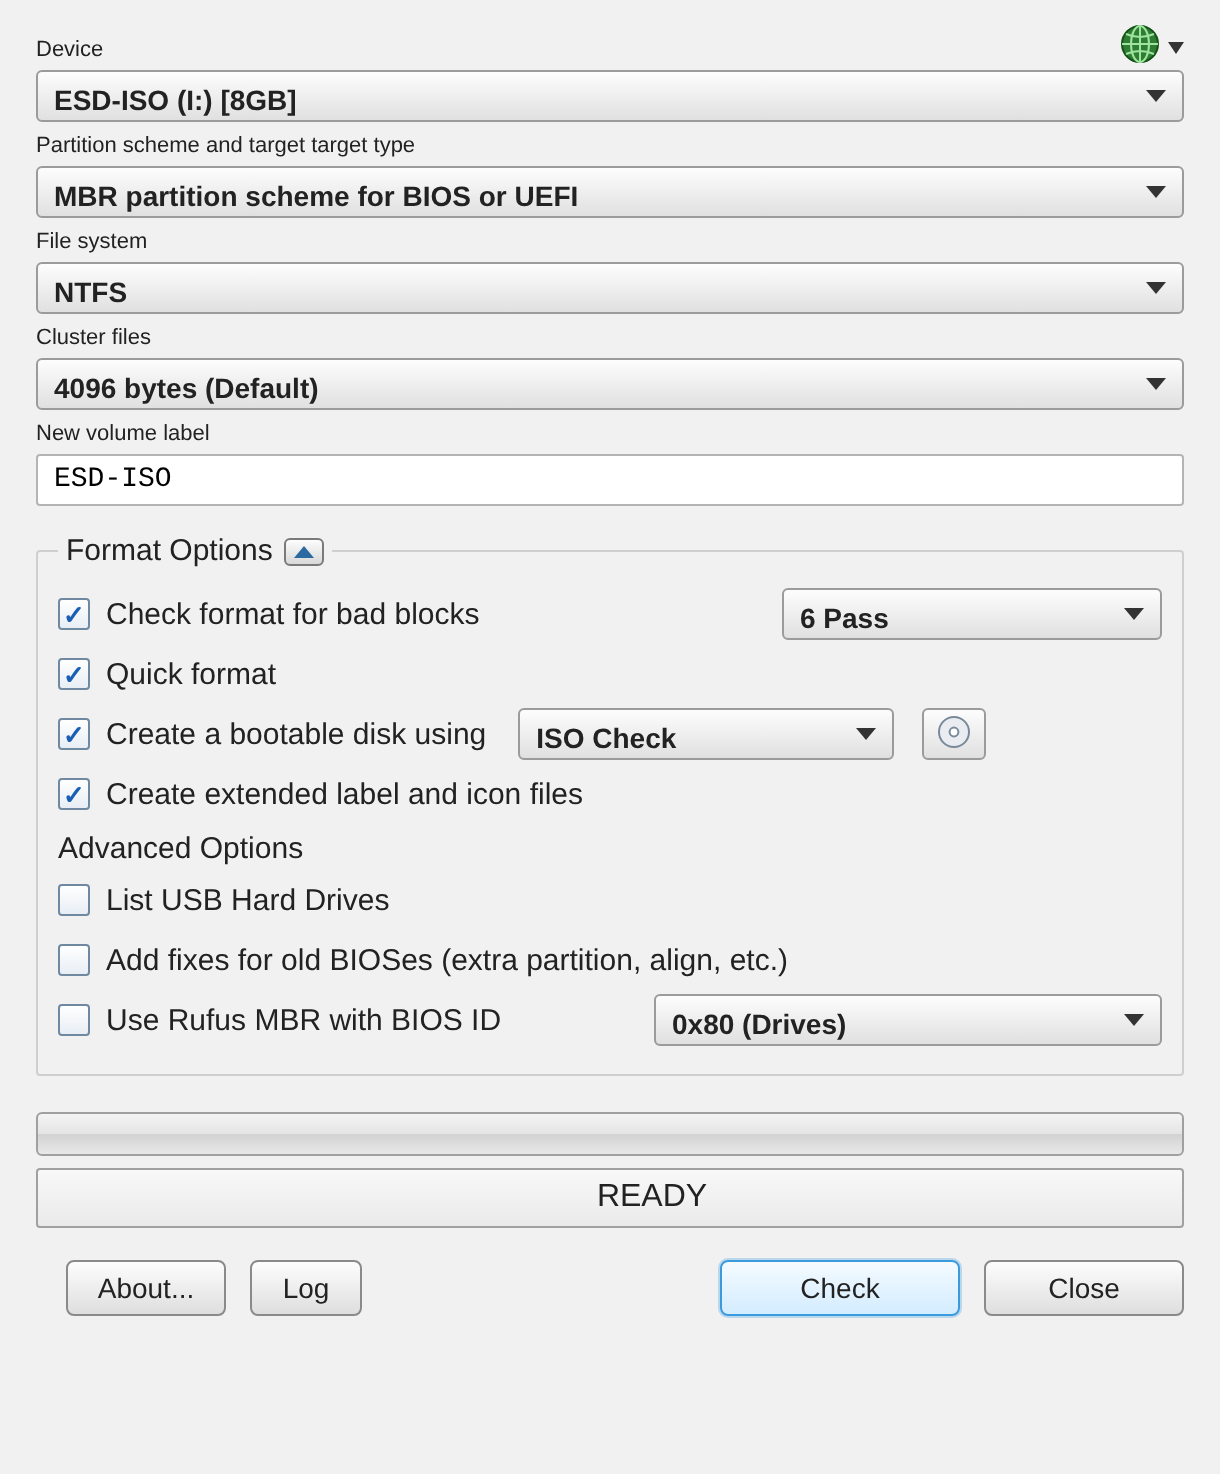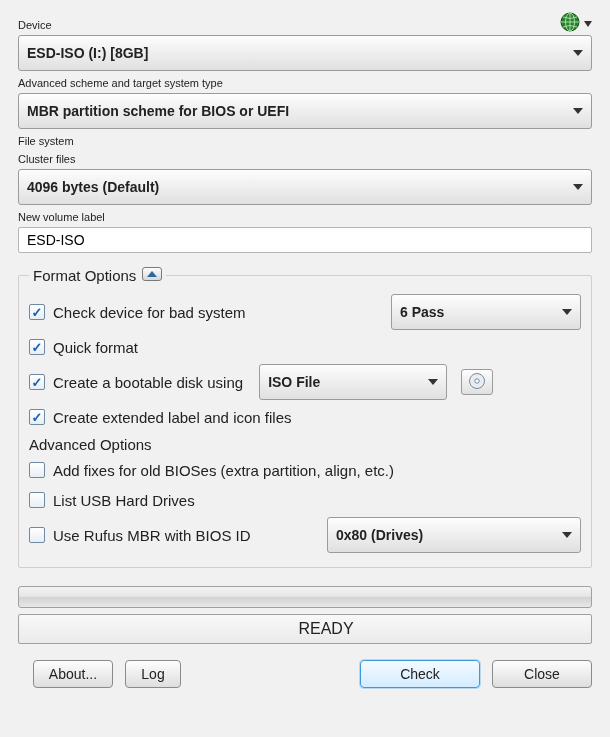--- a/index.html
+++ b/index.html
@@ -37,30 +37,30 @@
   .globe-btn svg { width: 20px; height: 20px; }
   .caret-down {
     width: 0; height: 0;
     border-left: 4px solid transparent;
     border-right: 4px solid transparent;
     border-top: 6px solid #333;
     margin-left: 2px;
   }
   .select, .dropdown {
     width: 100%;
-    height: 36px;
+    height: 26px;
     border: 1px solid #9b9b9b;
     border-radius: 3px;
     background: linear-gradient(#fdfdfd, #e0e0e0);
     font-size: 14px;
     font-weight: 600;
     padding: 2px 26px 2px 8px;
     position: relative;
     display: flex;
-    align-items: center;
+    align-items: flex-end;
     cursor: pointer;
   }
   .select::after, .dropdown::after {
     content: "";
     position: absolute;
     right: 8px;
     top: 50%;
     transform: translateY(-50%);
     width: 0; height: 0;
     border-left: 5px solid transparent;
@@ -68,33 +68,35 @@
     border-top: 6px solid #333;
   }
   .textinput {
     width: 100%;
     height: 26px;
     border: 1px solid #b4b4b4;
     border-radius: 2px;
     background: #fff;
     font-size: 14px;
     padding: 2px 8px;
+    font-family: Liberation Mono, monospace;
   }
   fieldset.format {
     border: 1px solid #cfcfcf;
     border-radius: 2px;
     margin: 14px 0 10px 0;
     padding: 6px 10px 10px 10px;
     background: #f1f1f1;
   }
   fieldset.format legend {
     font-size: 15px;
     padding: 0 4px;
     background: #f1f1f1;
     display: inline-flex;
+    align-items: center;
     gap: 6px;
   }
   .toggle-btn {
     width: 20px;
     height: 14px;
     border: 1px solid #7a7a7a;
     border-radius: 3px;
     background: linear-gradient(#fdfdfd,#d8d8d8);
     display: inline-flex;
     align-items: center;
@@ -220,87 +222,90 @@
             <ellipse cx="10" cy="10" rx="4.5" ry="9" fill="none" stroke="#9fe49f" stroke-width="1"></ellipse>
           </svg>
       </span>
       <span class="caret-down"></span>
     </span>
   </div>
   <div class="select">
     <span>ESD-ISO (I:) [8GB]</span>
   </div>
 
-  <span class="label">Advanced scheme and target system type</span>
+  <span class="label">Partition scheme and target target type</span>
   <div class="select">
     <span>MBR partition scheme for BIOS or UEFI</span>
   </div>
 
   <span class="label">File system</span>
+  <div class="select">
+    <span>NTFS</span>
+  </div>
 
   <span class="label">Cluster files</span>
   <div class="select">
     <span>4096 bytes (Default)</span>
   </div>
 
   <span class="label">New volume label</span>
   <input class="textinput" type="text" value="ESD-ISO" style="">
 
   <fieldset class="format">
     <legend>
       <span>Format Options</span>
       <span class="toggle-btn">
         <span class="tri-up"></span>
       </span>
     </legend>
 
     <div class="chk-row">
       <span class="chk checked"></span>
-      <span class="chk-label">Check device for bad system</span>
+      <span class="chk-label">Check format for bad blocks</span>
       <div class="dropdown sm" style="margin-left:auto;">
         <span>6 Pass</span>
       </div>
     </div>
 
     <div class="chk-row">
       <span class="chk checked"></span>
       <span class="chk-label">Quick format</span>
     </div>
 
     <div class="chk-row">
       <span class="chk checked"></span>
       <span class="chk-label">Create a bootable disk using</span>
       <div class="dropdown md" style="margin-left:8px;">
-        <span>ISO File</span>
+        <span>ISO Check</span>
       </div>
       <span class="icon-btn">
         <span>
           <svg width="18" height="18" viewBox="0 0 18 18">
               <circle cx="9" cy="9" r="7.5" fill="#e9edf1" stroke="#7a8a99" stroke-width="1"></circle>
               <circle cx="9" cy="9" r="2.2" fill="#fff" stroke="#7a8a99" stroke-width="1"></circle>
             </svg>
         </span>
       </span>
     </div>
 
     <div class="chk-row">
       <span class="chk checked"></span>
       <span class="chk-label">Create extended label and icon files</span>
     </div>
 
     <div class="subhead">Advanced Options</div>
 
     <div class="chk-row">
       <span class="chk"></span>
+      <span class="chk-label">List USB Hard Drives</span>
+    </div>
+
+    <div class="chk-row">
+      <span class="chk"></span>
       <span class="chk-label">Add fixes for old BIOSes (extra partition, align, etc.)</span>
-    </div>
-
-    <div class="chk-row">
-      <span class="chk"></span>
-      <span class="chk-label">List USB Hard Drives</span>
     </div>
 
     <div class="chk-row">
       <span class="chk"></span>
       <span class="chk-label">Use Rufus MBR with BIOS ID</span>
       <div class="dropdown lg" style="margin-left:auto;">
         <span>0x80 (Drives)</span>
       </div>
     </div>
   </fieldset>

